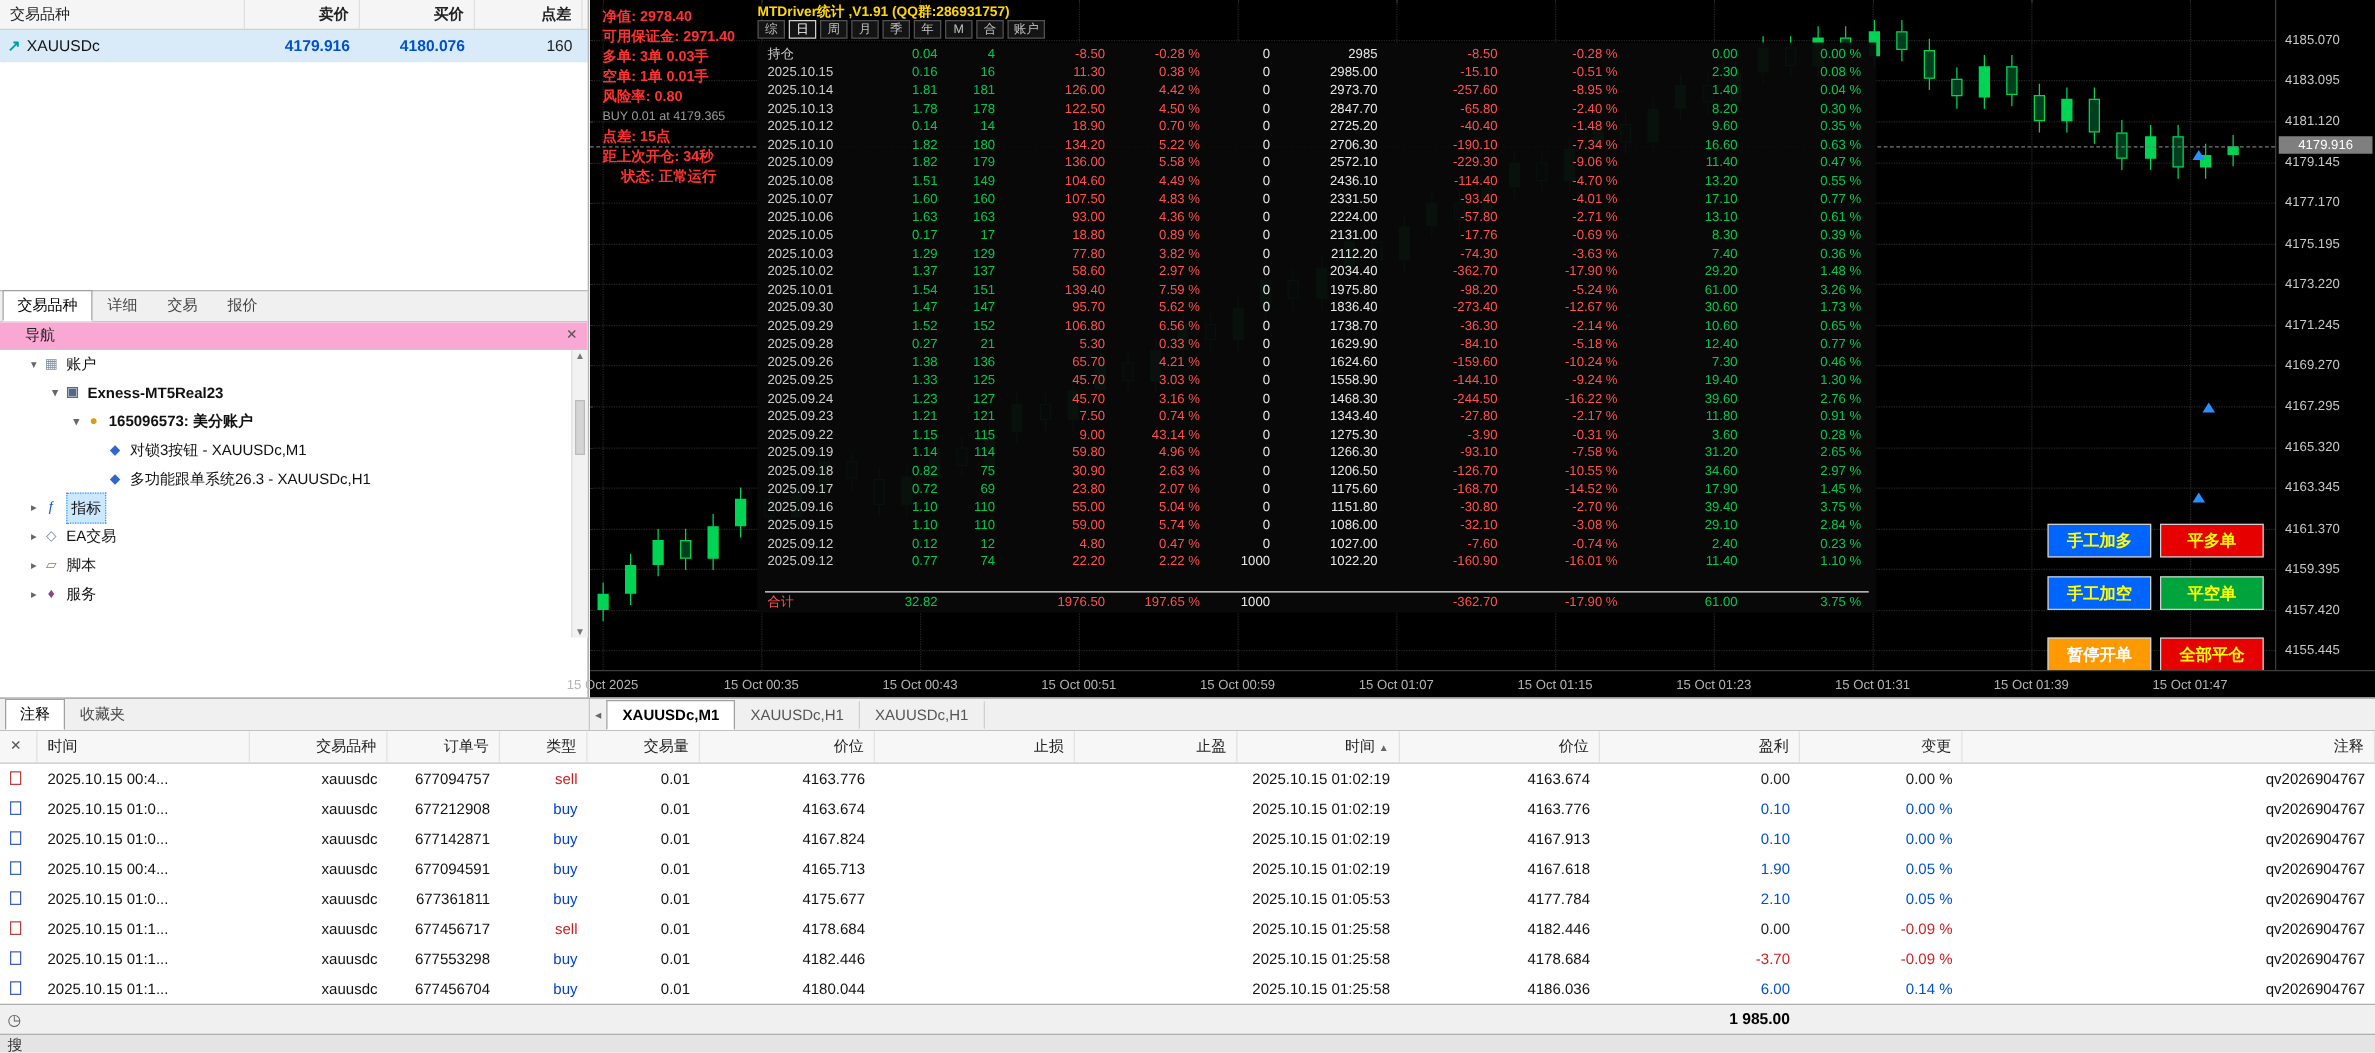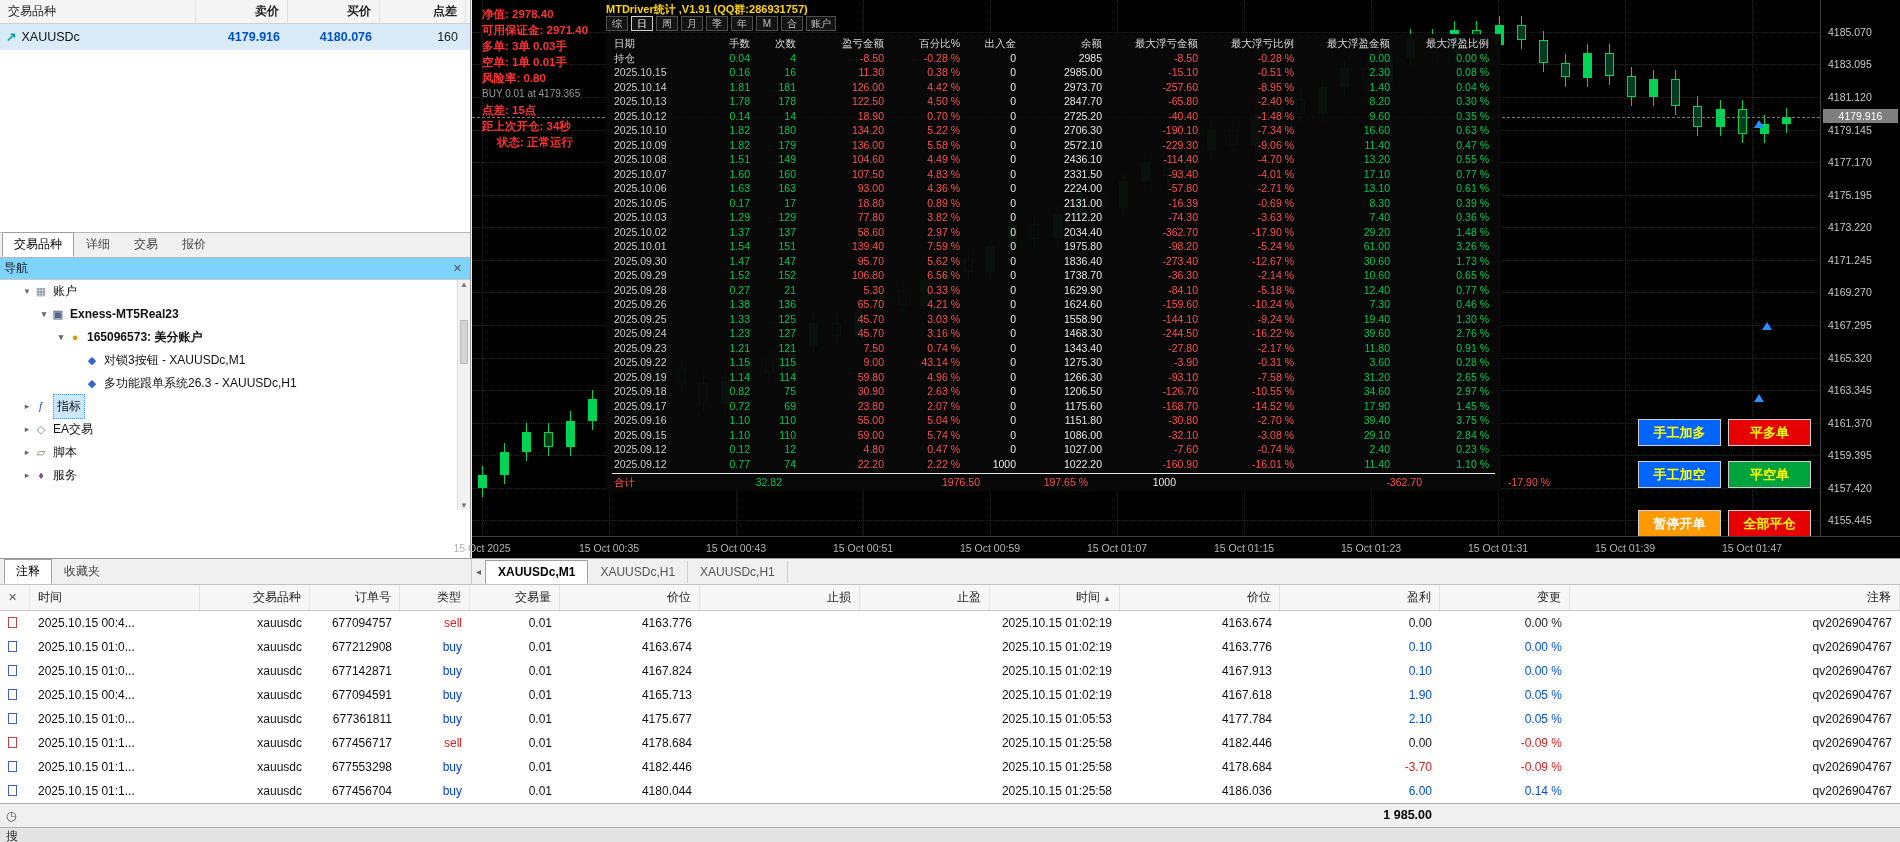--- a/index.html
+++ b/index.html
@@ -20,21 +20,21 @@
   .mw-add { height:26px; line-height:26px; font-size:12px; color:#8a8a8a; padding-left:6px; position:relative; }
   .mw-plus { color:#00a0a0; font-weight:bold; margin-right:6px; }
   .mw-counter { position:absolute; right:14px; top:0; color:#8a8a8a; }
   .mw-filler { height:182px; background:#fff; }
 
   .panel-tabs { height:26px; background:#f0f0f0; border-top:1px solid #b8b8b8; border-bottom:1px solid #b8b8b8; display:flex; align-items:flex-end; padding-left:2px; font-size:12px; }
   .ptab { padding:3px 11px; color:#444; border:1px solid transparent; cursor:default; }
   .ptab.active { background:#fff; border:1px solid #a0a0a0; border-bottom:1px solid #fff; color:#000; }
 
   #navigator { position:relative; height:252px; background:#fff; }
-  .nav-title { height:22px; line-height:21px; background:#7dd3fc; border-bottom:1px solid #c8c8c8; font-size:12px; padding-left:4px; color:#222; position:relative; }
+  .nav-title { height:22px; line-height:21px; background:#f9a8d4; border-bottom:1px solid #c8c8c8; font-size:12px; padding-left:20px; color:#222; position:relative; }
   .nav-close { position:absolute; right:8px; top:0; color:#555; font-size:11px; cursor:default; }
   #nav-tree { position:absolute; left:0; top:22px; right:13px; bottom:0; overflow:hidden; }
   .nav-item { height:23px; line-height:23px; font-size:12px; color:#111; white-space:nowrap; display:flex; align-items:center; }
   .nav-item.bold { font-weight:bold; }
   .nav-arrow { width:12px; color:#666; font-size:9px; text-align:center; flex:0 0 12px; }
   .nav-icon { width:16px; text-align:center; margin-right:4px; flex:0 0 16px; font-size:11px; }
   .nav-logo { width:13px; height:13px; background:linear-gradient(135deg,#ffd200 0 50%,#00a8a8 50% 100%); border-radius:2px; margin-right:5px; flex:0 0 13px; }
   .nav-label.selected { background:#cce8ff; border:1px dotted #3399ff; padding:0 3px; }
   .nav-scroll { position:absolute; right:0; top:22px; bottom:0; width:13px; background:#f2f2f2; border-left:1px solid #ddd; font-size:8px; color:#777; text-align:center; }
   .nav-scroll .dn { position:absolute; bottom:0; left:0; right:0; }
@@ -64,21 +64,21 @@
   .ov-btn.active { border-color:#d0d0d0; color:#fff; }
   #ov-table { position:absolute; left:134px; top:34px; width:895px; z-index:5; background:rgba(8,8,8,0.96); padding:2px 6px 3px 6px; }
   .ov-row { display:grid; grid-template-columns:92px 52px 46px 88px 76px 56px 86px 96px 96px 96px 99px; height:14.5px; line-height:14.5px; font-size:10.5px; }
   .ov-cell { text-align:right; padding-right:6px; overflow:hidden; white-space:nowrap; }
   .ov-cell.left { text-align:left; padding-left:2px; }
   .ov-head .ov-cell { color:#d8d8d8; }
   .c-date { color:#cccccc; }
   .c-grn { color:#00c850; }
   .c-red { color:#ff5050; }
   .c-wht { color:#e8e8e8; }
-  .ov-total { border-top:1px solid #e8e8e8; margin-top:2px; padding-top:1px;gap:32px; }
+  .ov-total { border-top:1px solid #e8e8e8; margin-top:16px; padding-top:1px; }
 
   #ov-lines { position:absolute; left:10px; top:6px; z-index:6; }
   .ov-line { font-size:11.5px; font-weight:bold; line-height:16px; white-space:nowrap; }
   .ov-line.small { font-size:10px; font-weight:normal; }
 
   .trade-btn { position:absolute; width:83px; height:27px; line-height:25px; text-align:center; font-size:13px; font-weight:bold; border:1px solid #cfcfcf; z-index:7; cursor:default; }
 
   
   #tabstrip { position:absolute; left:0; top:558px; width:1900px; height:27px; background:#f0f0f0; border-top:1px solid #9a9a9a; border-bottom:1px solid #c0c0c0; display:flex; font-size:12px; }
   #left-tabs { width:472px; display:flex; align-items:flex-end; padding-left:4px; border-right:1px solid #c8c8c8; }
@@ -374,33 +374,20 @@
           <span class="ov-btn active">日</span>
           <span class="ov-btn">周</span>
           <span class="ov-btn">月</span>
           <span class="ov-btn">季</span>
           <span class="ov-btn">年</span>
           <span class="ov-btn">M</span>
           <span class="ov-btn">合</span>
           <span class="ov-btn">账户</span>
         </div>
       <div id="ov-table">
-          <div class="ov-row ov-head">
-            <span class="ov-cell left">日期</span>
-            <span class="ov-cell">手数</span>
-            <span class="ov-cell">次数</span>
-            <span class="ov-cell">盈亏金额</span>
-            <span class="ov-cell">百分比%</span>
-            <span class="ov-cell">出入金</span>
-            <span class="ov-cell">余额</span>
-            <span class="ov-cell">最大浮亏金额</span>
-            <span class="ov-cell">最大浮亏比例</span>
-            <span class="ov-cell">最大浮盈金额</span>
-            <span class="ov-cell">最大浮盈比例</span>
-          </div>
           <div class="ov-row">
             <span class="ov-cell c-date left">持仓</span>
             <span class="ov-cell c-grn">0.04</span>
             <span class="ov-cell c-grn">4</span>
             <span class="ov-cell c-red">-8.50</span>
             <span class="ov-cell c-red">-0.28 %</span>
             <span class="ov-cell c-wht">0</span>
             <span class="ov-cell c-wht">2985</span>
             <span class="ov-cell c-red">-8.50</span>
             <span class="ov-cell c-red">-0.28 %</span>
@@ -525,21 +512,21 @@
             <span class="ov-cell c-grn">0.61 %</span>
           </div>
           <div class="ov-row">
             <span class="ov-cell c-date left">2025.10.05</span>
             <span class="ov-cell c-grn">0.17</span>
             <span class="ov-cell c-grn">17</span>
             <span class="ov-cell c-red">18.80</span>
             <span class="ov-cell c-red">0.89 %</span>
             <span class="ov-cell c-wht">0</span>
             <span class="ov-cell c-wht">2131.00</span>
-            <span class="ov-cell c-red">-16.39</span>
+            <span class="ov-cell c-red">-17.76</span>
             <span class="ov-cell c-red">-0.69 %</span>
             <span class="ov-cell c-grn">8.30</span>
             <span class="ov-cell c-grn">0.39 %</span>
           </div>
           <div class="ov-row">
             <span class="ov-cell c-date left">2025.10.03</span>
             <span class="ov-cell c-grn">1.29</span>
             <span class="ov-cell c-grn">129</span>
             <span class="ov-cell c-red">77.80</span>
             <span class="ov-cell c-red">3.82 %</span>

